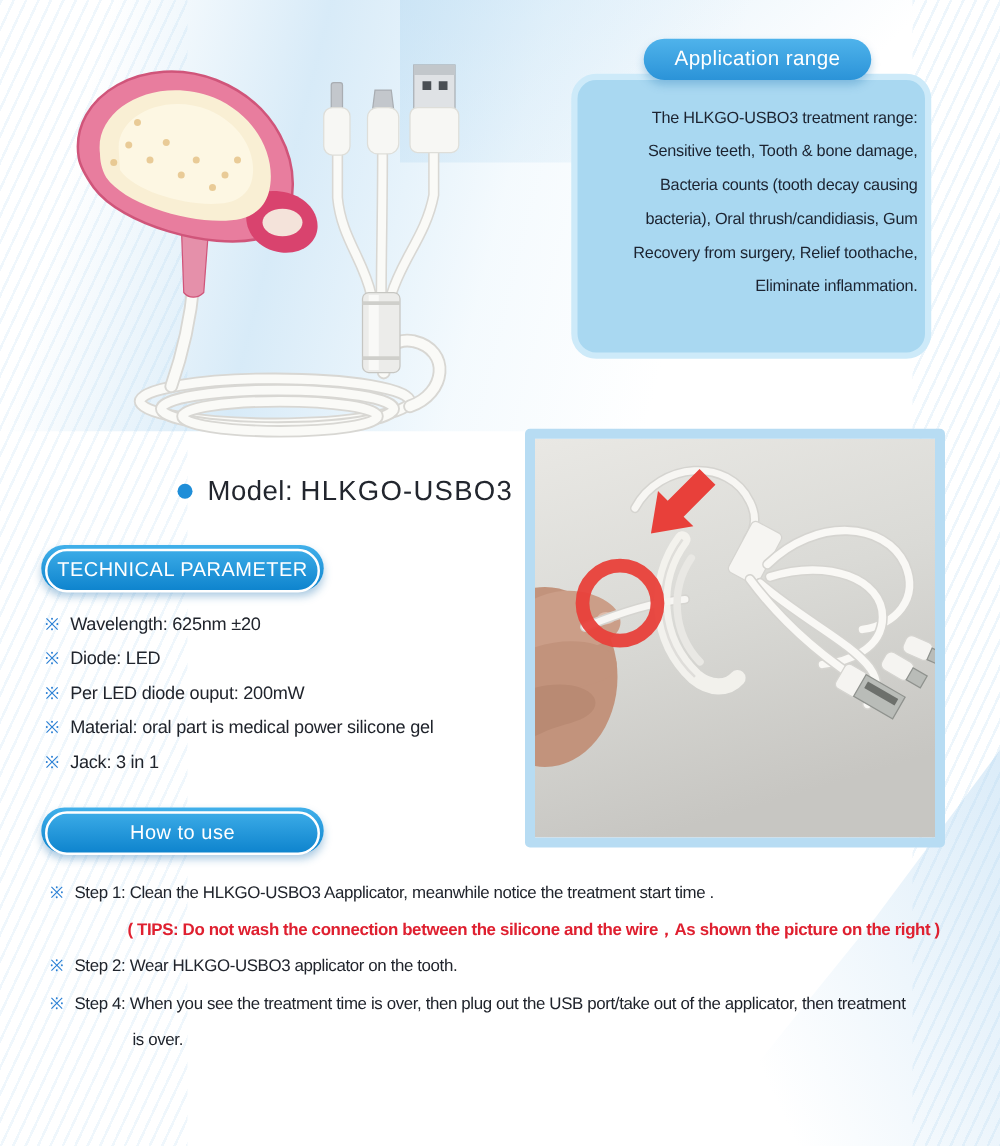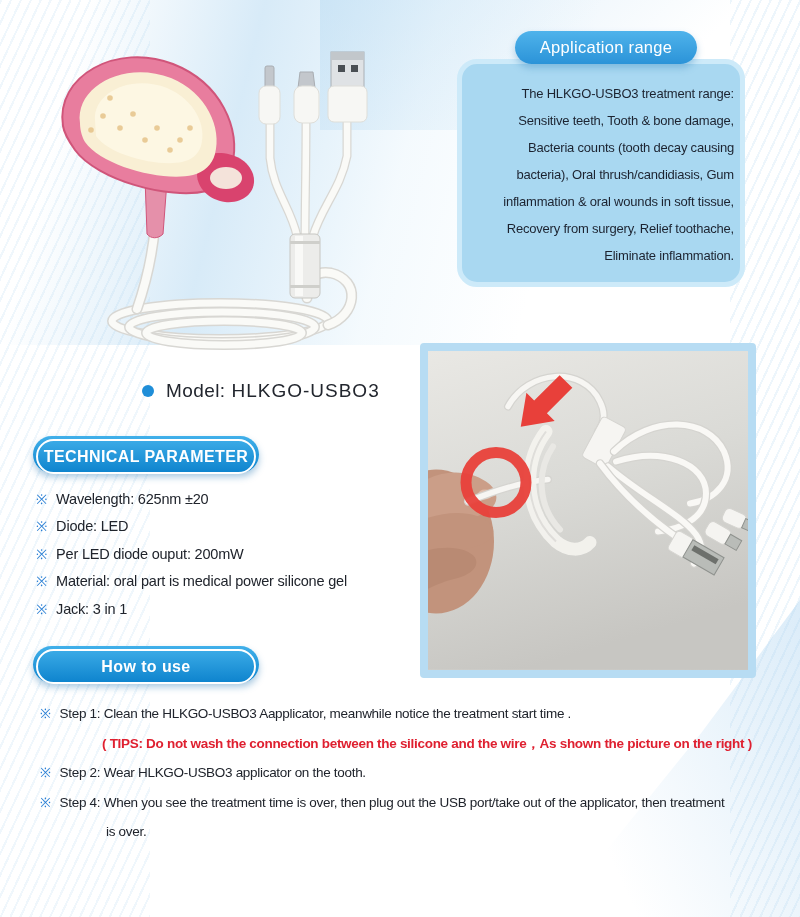--- a/index.html
+++ b/index.html
@@ -30,31 +30,31 @@
     display:flex;align-items:center;justify-content:center;color:#ffffff;
     font-size:16.5px;letter-spacing:.3px;box-shadow:0 4px 7px rgba(47,130,185,.35);}
   .ar-box{position:absolute;left:0;top:28px;width:288px;height:228px;box-sizing:border-box;
     background:#a9d8f1;border:5px solid #cdeaf9;border-radius:20px;
     padding:16px 6px 0 16px;overflow:hidden;}
   .ar-line{margin:0;font-size:13px;line-height:27px;letter-spacing:-0.2px;
     color:#1c2330;white-space:nowrap;text-align:right;}
 
   
   .model-row{position:absolute;left:142px;top:380px;z-index:2;display:flex;align-items:center;
-    font-size:19px;color:#22262e;letter-spacing:.4px;justify-content:space-between;}
+    font-size:22px;color:#22262e;letter-spacing:.4px;justify-content:space-between;}
   .dot{width:12px;height:12px;border-radius:50%;background:#1f8ed8;margin-right:12px;}
   .model-value{margin-left:6px;letter-spacing:1px;}
 
   
   .sec-pill{position:absolute;width:226px;height:37px;z-index:2;box-sizing:border-box;
     background:linear-gradient(180deg,#41b0ea,#0d83cd);border-radius:999px;padding:3px;
     box-shadow:0 4px 7px rgba(40,120,180,.4);}
   .pill-inner{display:flex;align-items:center;justify-content:center;height:100%;
     border:2px solid #ffffff;border-radius:999px;color:#ffffff;font-size:16px;
-    font-weight:700;letter-spacing:.4px;}
+    font-weight:400;letter-spacing:.4px;}
   .tech-pill{left:33px;top:436px;}
   .how-pill{left:33px;top:646px;}
 
   
   .tech-list{position:absolute;left:36px;top:486px;z-index:2;list-style:none;margin:0;padding:0;}
   .tech-item{height:27.4px;line-height:27.4px;font-size:14.5px;letter-spacing:-0.2px;
     color:#20242c;white-space:nowrap;}
   .marker{color:#2a7fd4;display:inline-block;margin-right:9px;font-size:13.5px;}
 
   
@@ -149,21 +149,20 @@
 
   <section class="app-range">
     <div class="ar-pill">
       <span>Application range</span>
     </div>
     <div class="ar-box">
       <p class="ar-line">The HLKGO-USBO3 treatment range:</p>
       <p class="ar-line">Sensitive teeth, Tooth &amp; bone damage,</p>
       <p class="ar-line">Bacteria counts (tooth decay causing</p>
       <p class="ar-line">bacteria), Oral thrush/candidiasis, Gum</p>
-      <p class="ar-line">inflammation &amp; oral wounds in soft tissue,</p>
       <p class="ar-line">Recovery from surgery, Relief toothache,</p>
       <p class="ar-line">Eliminate inflammation.</p>
     </div>
   </section>
 
   <div class="model-row">
     <span class="dot"></span>
     <span class="model-label">Model:</span>
     <span class="model-value">HLKGO-USBO3</span>
   </div>

